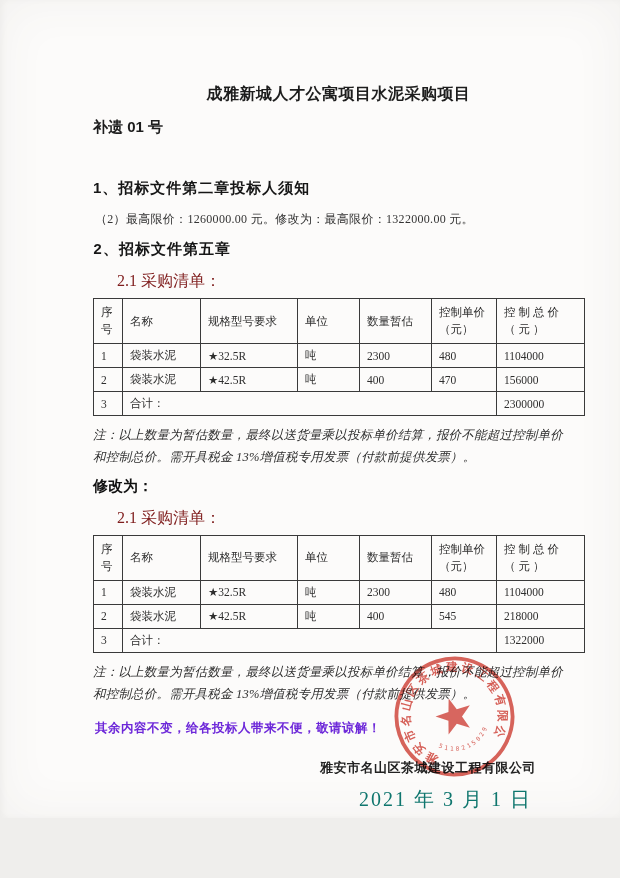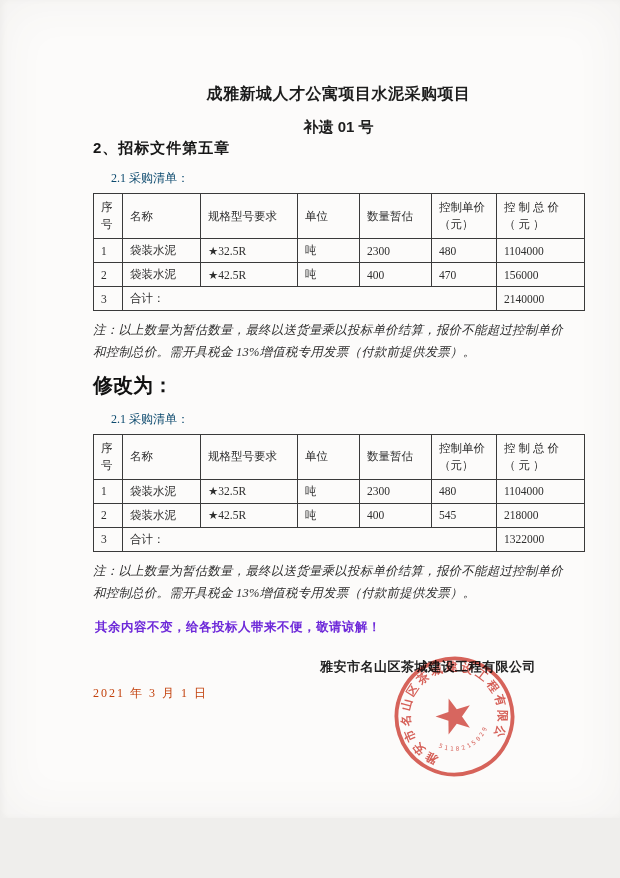--- a/index.html
+++ b/index.html
@@ -17,38 +17,38 @@
     box-shadow:inset 0 0 50px rgba(90,85,75,0.06), inset 3px 0 6px rgba(0,0,0,0.03);
     box-sizing:border-box;
     padding:84px 36px 10px 93px;
   }
   .doc-title{
     margin:0;text-align:center;
     font-family:"Liberation Sans","DejaVu Sans",sans-serif;
     font-weight:bold;font-size:16px;letter-spacing:.5px;color:#1d1d1d;
   }
   .doc-subtitle{
-    margin:13px 0 0 0;text-align:center;
+    margin:13px 0 0 0;text-align:left;
     font-family:"Liberation Sans","DejaVu Sans",sans-serif;
     font-weight:bold;font-size:15px;color:#1d1d1d;
   }
   .sec-heading{
     margin:0;
     font-family:"Liberation Sans","DejaVu Sans",sans-serif;
     font-weight:bold;font-size:15px;color:#161616;letter-spacing:1px;
   }
   .sec1-heading{margin-top:42px;}
-  .sec2-heading{margin-top:2px;}
+  .sec2-heading{margin-top:12px;font-family:Liberation Mono, monospace;}
   .item-line{
     margin:13px 0 0 2px;
     font-size:12px;letter-spacing:.3px;color:#333;
   }
   .list-label{
-    margin:12px 0 6px 18px;
-    font-size:12px;color:#0c4a6e;
+    margin:12px 0 6px 24px;
+    font-size:16px;color:#7f1d1d;
   }
   table.sheet{
     border-collapse:collapse;
     table-layout:fixed;
     width:491px;
     background:transparent;
   }
   table.sheet td, table.sheet th{
     border:1px solid #3a3a3a;
     font-weight:normal;
@@ -70,55 +70,58 @@
   col.c-total{width:88px;}
   th.sp{letter-spacing:3px;}
   .note{
     margin:9px 0 0 0;
     width:470px;
     font-size:12.5px;line-height:1.75;color:#2e2e2e;letter-spacing:.2px;font-style:italic;
   }
   .revise-heading{
     margin:8px 0 0 0;
     font-family:"Liberation Sans","DejaVu Sans",sans-serif;
-    font-weight:bold;font-size:20px;color:#111;
+    font-weight:bold;font-size:15px;color:#111;
   }
   .closing{
     margin:14px 0 0 2px;
     font-family:Liberation Serif, serif;
     font-weight:bold;font-size:12.5px;color:#6d28d9;letter-spacing:.5px;
   }
   .sign-block{width:491px;}
   .company{
     margin:22px 48px 0 0;
     text-align:right;
     font-family:"Liberation Sans","DejaVu Sans",sans-serif;
     font-weight:bold;font-size:13px;color:#222;letter-spacing:.5px;
   }
   .date{
     margin:9px 52px 0 0;
-    font-size:12px;color:#c2410c;letter-spacing:2px;
+    text-align:right;
+    font-size:20px;color:#0f766e;letter-spacing:2px;
   }
   .stamp{
     position:absolute;
     left:388px;top:650px;
     width:133px;height:133px;
     mix-blend-mode:multiply;
     opacity:.93;
     pointer-events:none;
   }
 </style>
 </head>
 <body>
 
 <div class="page">
 
   <h1 class="doc-title">成雅新城人才公寓项目水泥采购项目</h1>
   <h2 class="doc-subtitle">补遗 01 号</h2>
 
+  <h3 class="sec-heading sec1-heading">1、招标文件第二章投标人须知</h3>
+  <p class="item-line">（2）最高限价：1260000.00 元。修改为：最高限价：1322000.00 元。</p>
 
   <h3 class="sec-heading sec2-heading">2、招标文件第五章</h3>
   <p class="list-label">2.1 采购清单：</p>
 
   <table class="sheet">
     <colgroup>
       <col class="c-no">
         <col class="c-name">
         <col class="c-spec">
         <col class="c-unit">
@@ -150,21 +153,21 @@
       <td>袋装水泥</td>
       <td>★42.5R</td>
       <td>吨</td>
       <td>400</td>
       <td>470</td>
       <td>156000</td>
     </tr>
     <tr>
       <td>3</td>
       <td colspan="5">合计：</td>
-      <td>2140000</td>
+      <td>2300000</td>
     </tr>
   </tbody>
     </table>
 
   <p class="note">注：以上数量为暂估数量，最终以送货量乘以投标单价结算，报价不能超过控制单价和控制总价。需开具税金 13%增值税专用发票（付款前提供发票）。</p>
 
   <h3 class="revise-heading">修改为：</h3>
   <p class="list-label">2.1 采购清单：</p>
 
   <table class="sheet">

